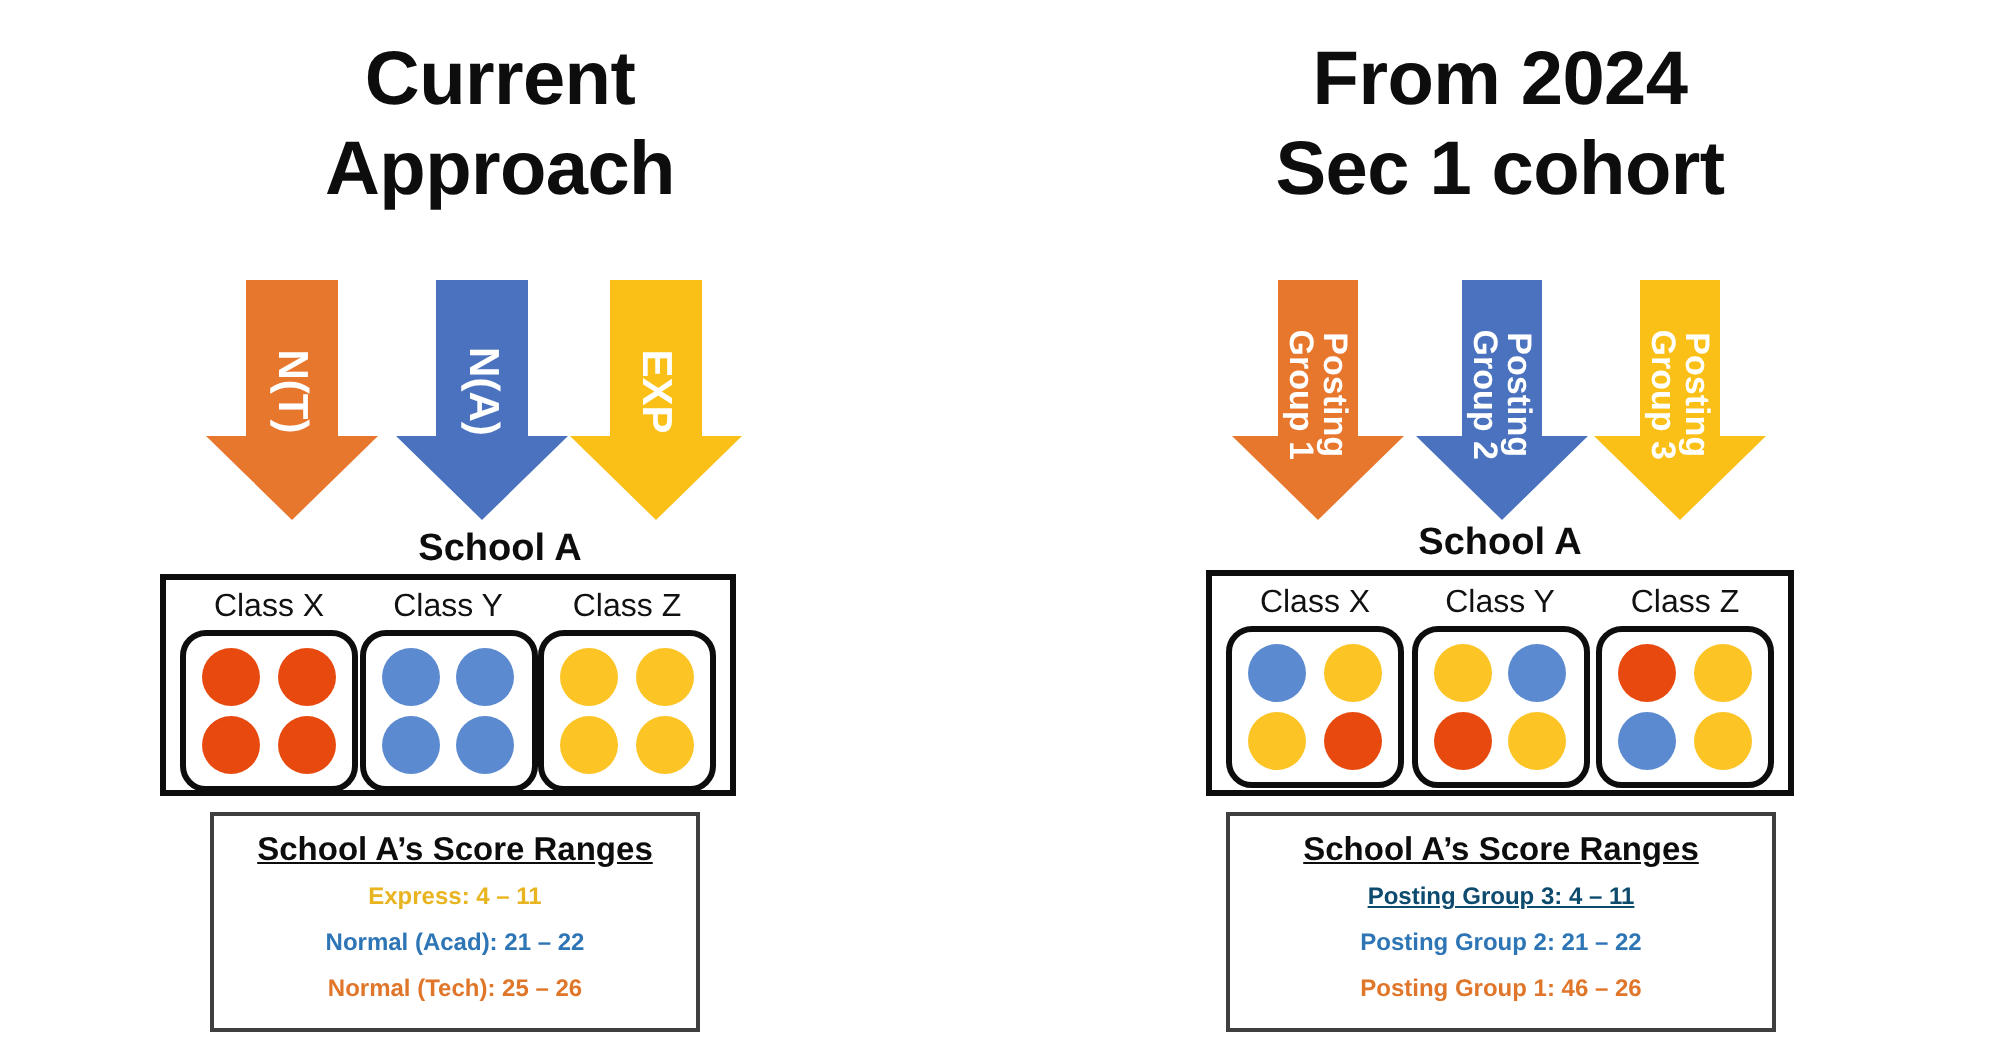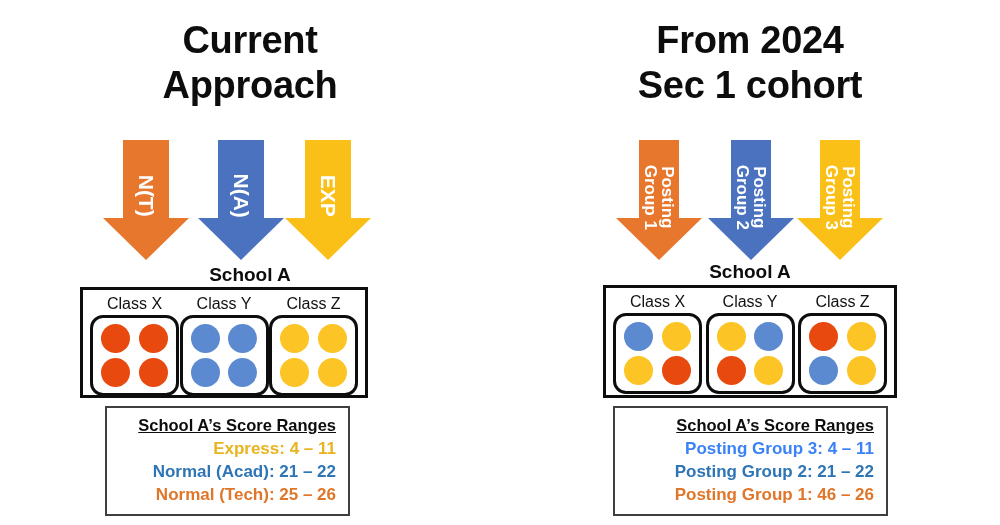--- a/index.html
+++ b/index.html
@@ -99,33 +99,33 @@
     justify-items: center;
   }
   .dot { width: 29px; height: 29px; border-radius: 50%; }
 
   
   .score-box {
     position: absolute;
     border: 2px solid #3f3f3f;
     background: #ffffff;
     padding: 6px 12px 8px 12px;
-    text-align: right;
+    text-align: center;
   }
   .score-title {
     font-weight: bold;
     font-size: 16.5px;
     color: #0d0d0d;
     text-decoration: underline;
     line-height: 23px;
     white-space: nowrap;
   }
   .score-line {
     font-weight: bold;
-    font-size: 17px;
+    font-size: 12px;
     line-height: 23px;
     white-space: nowrap;
   }
 </style>
 </head>
 <body>
 
 <div id="root">
 
   <div class="panel left">
@@ -278,19 +278,19 @@
           <div class="dot" id="rd20" style="background: rgb(232, 73, 14);"></div>
           <div class="dot" id="rd21" style="background: rgb(252, 196, 36);"></div>
           <div class="dot" id="rd22" style="background: rgb(91, 138, 209);"></div>
           <div class="dot" id="rd23" style="background: rgb(252, 196, 36);"></div>
         </div>
       </div>
     </div>
 
     <div class="score-box" style="left:113px; top:406px; width:275px">
       <div class="score-title">School A’s Score Ranges</div>
-      <div class="score-line" id="rsl0" style="color: #3b82f6;">Posting Group 3: 4 – 11</div>
+      <div class="score-line" id="rsl0" style="color: #0c4a6e; text-decoration: underline;">Posting Group 3: 4 – 11</div>
       <div class="score-line" id="rsl1" style="color: rgb(46, 117, 182);">Posting Group 2: 21 – 22</div>
       <div class="score-line" id="rsl2" style="color: rgb(224, 118, 42);">Posting Group 1: 46 – 26</div>
     </div>
   </div>
 
 </div>
 
 </body></html>

